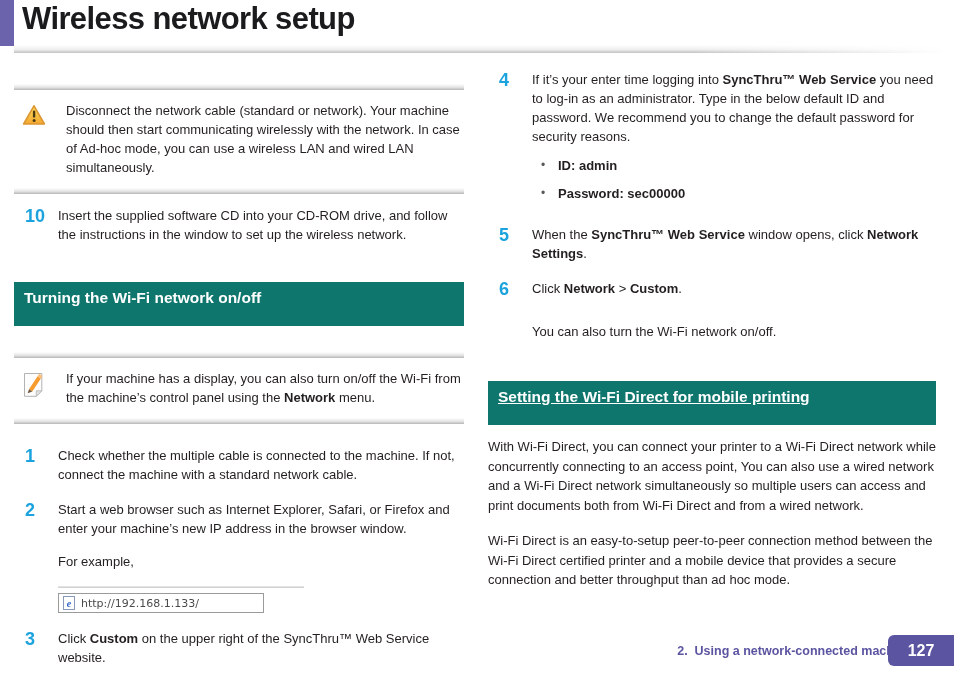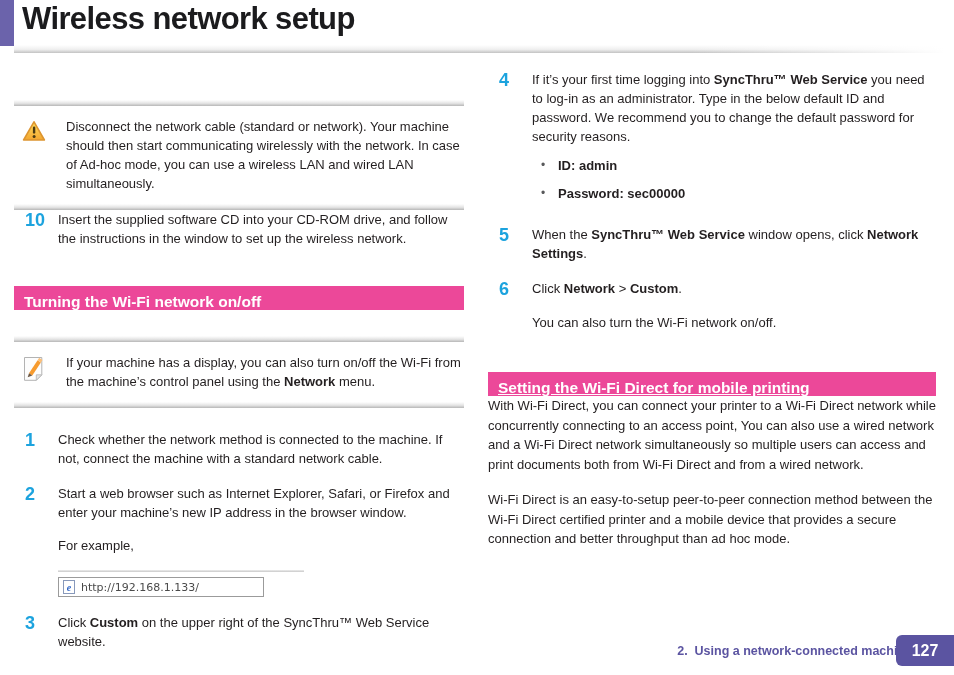--- a/index.html
+++ b/index.html
@@ -19,45 +19,45 @@
   .title-rule {
     position:absolute; left:14px; top:45px; width:940px; height:8px;
     background:linear-gradient(to bottom,#ffffff 0%,#efefef 55%,#c2c2c2 100%);
   }
   .title-rule::after {
     content:""; position:absolute; inset:0;
     background:linear-gradient(to right, rgba(255,255,255,0) 72%, #ffffff 99%);
   }
 
   
-  .col-left  { position:absolute; left:14px;  top:100px; width:450px; }
+  .col-left  { position:absolute; left:14px;  top:84px; width:450px; }
   .col-right { position:absolute; left:488px; top:70px; width:448px; }
 
   
   .hrule {
     height:6px;
     background:linear-gradient(to bottom,#ffffff 0%,#e4e4e4 55%,#b7b7b7 100%);
   }
   .callout { display:flex; padding:11px 0 11px 8px; }
   .callout-icon { flex:none; width:27px; margin-right:17px; padding-top:3px; }
   .callout-text { flex:1; font-size:13px; line-height:19px; padding-right:2px; }
 
   
   .step { display:flex; }
   .step-num {
     flex:none; width:44px; padding-left:11px; box-sizing:border-box;
     font-size:18px; font-weight:bold; color:#1ca3de; line-height:20px;
   }
   .step-body { flex:1; font-size:13px; line-height:19px; }
   .step-body b { font-weight:bold;text-align:center; }
-  .sub-line { margin-top:15px; }
+  .sub-line { margin-top:24px; }
 
   
   .section-header {
-    height:24px; line-height:32px; background:#ec4899; color:#ffffff;
+    height:44px; line-height:32px; background:#0f766e; color:#ffffff;
     font-size:15.5px; font-weight:bold; padding-left:10px; box-sizing:border-box;
   }
 
   
   .browser-shot { margin-top:15px; width:250px; }
   .browser-topline { width:246px; height:2px; background:linear-gradient(to bottom,#ececec,#c9c9c9); }
   .address-box {
     margin-top:5px; width:206px; height:20px; box-sizing:border-box;
     border:1px solid #9b9b9b; background:#ffffff;
     display:flex; align-items:center; padding:0 4px;
@@ -76,28 +76,28 @@
 
   
   .para { font-size:13px; line-height:19.5px; }
 
   
   .footer-chapter {
     position:absolute; right:42px; top:644px; font-size:12.5px; font-weight:bold;
     color:#5b54a1; white-space:pre;
   }
   .page-badge {
-    position:absolute; right:0; top:635px; width:58px; height:31px;
+    position:absolute; right:0; top:635px; width:66px; height:31px;
     background:#5b54a1; border-radius:6px 0 0 6px; color:#ffffff;
     font-size:16px; font-weight:bold;
     display:flex; align-items:center; justify-content:center;
   }
 
   
-  .mt12 { } .mt14 { margin-top:14px; } .mt16 { margin-top:16px; }
+  .mt12 { margin-top:12px; } .mt14 { margin-top:14px; } .mt16 { margin-top:16px; }
   .mt22 { margin-top:22px; } .mt26 { margin-top:26px; } .mt38 { margin-top:38px; }
   .mt40 { margin-top:40px;text-decoration:underline; }
 </style>
 </head>
 <body>
 
 <div class="page">
 
   <div class="title-accent"></div>
   <div class="page-title">Wireless network setup</div>
@@ -141,21 +141,21 @@
           <path d="M15.6 4.2 L17.2 1.8 L20.5 4 L18.9 6.4 Z" fill="#fbbf79"></path>
           <path d="M7 17.2 L10.3 19.4 L5.7 21.2 Z" fill="#6b5744"></path>
         </svg>
       </span>
       <span class="callout-text"><span>If your machine has a display, you can also turn on/off the Wi-Fi from the machine’s control panel using the </span><b>Network</b><span> menu.</span></span>
     </div>
     <div class="hrule"></div>
 
     <div class="step mt22">
       <span class="step-num">1</span>
-      <span class="step-body"><span>Check whether the network method is connected to the machine. If not, connect the machine with a standard network cable.</span></span>
+      <span class="step-body"><span>Check whether the multiple cable is connected to the machine. If not, connect the machine with a standard network cable.</span></span>
     </div>
 
     <div class="step mt16">
       <span class="step-num">2</span>
       <span class="step-body">
         <span><span>Start a web browser such as Internet Explorer, Safari, or Firefox and enter your machine’s new IP address in the browser window.</span></span>
         <div class="sub-line mt14">For example,</div>
         <div class="browser-shot">
           <div class="browser-topline"></div>
           <div class="address-box">
@@ -176,21 +176,21 @@
       <span class="step-body"><span>Click </span><b>Custom</b><span> on the upper right of the SyncThru™ Web Service website.</span></span>
     </div>
 
   </div>
 
   <div class="col-right">
 
     <div class="step">
       <span class="step-num">4</span>
       <span class="step-body">
-        <span><span>If it’s your first time logging into </span><b>SyncThru™ Web Service</b><span> you need to log-in as an administrator. Type in the below default ID and password. We recommend you to change the default password for security reasons.</span></span>
+        <span><span>If it’s your enter time logging into </span><b>SyncThru™ Web Service</b><span> you need to log-in as an administrator. Type in the below default ID and password. We recommend you to change the default password for security reasons.</span></span>
         <div class="bullet-list">
           <div class="bullet-item">
             <span class="bullet-dot">•</span>
             <span class="bullet-text">ID: admin</span>
           </div>
           <div class="bullet-item">
             <span class="bullet-dot">•</span>
             <span class="bullet-text">Password: sec00000</span>
           </div>
         </div>

